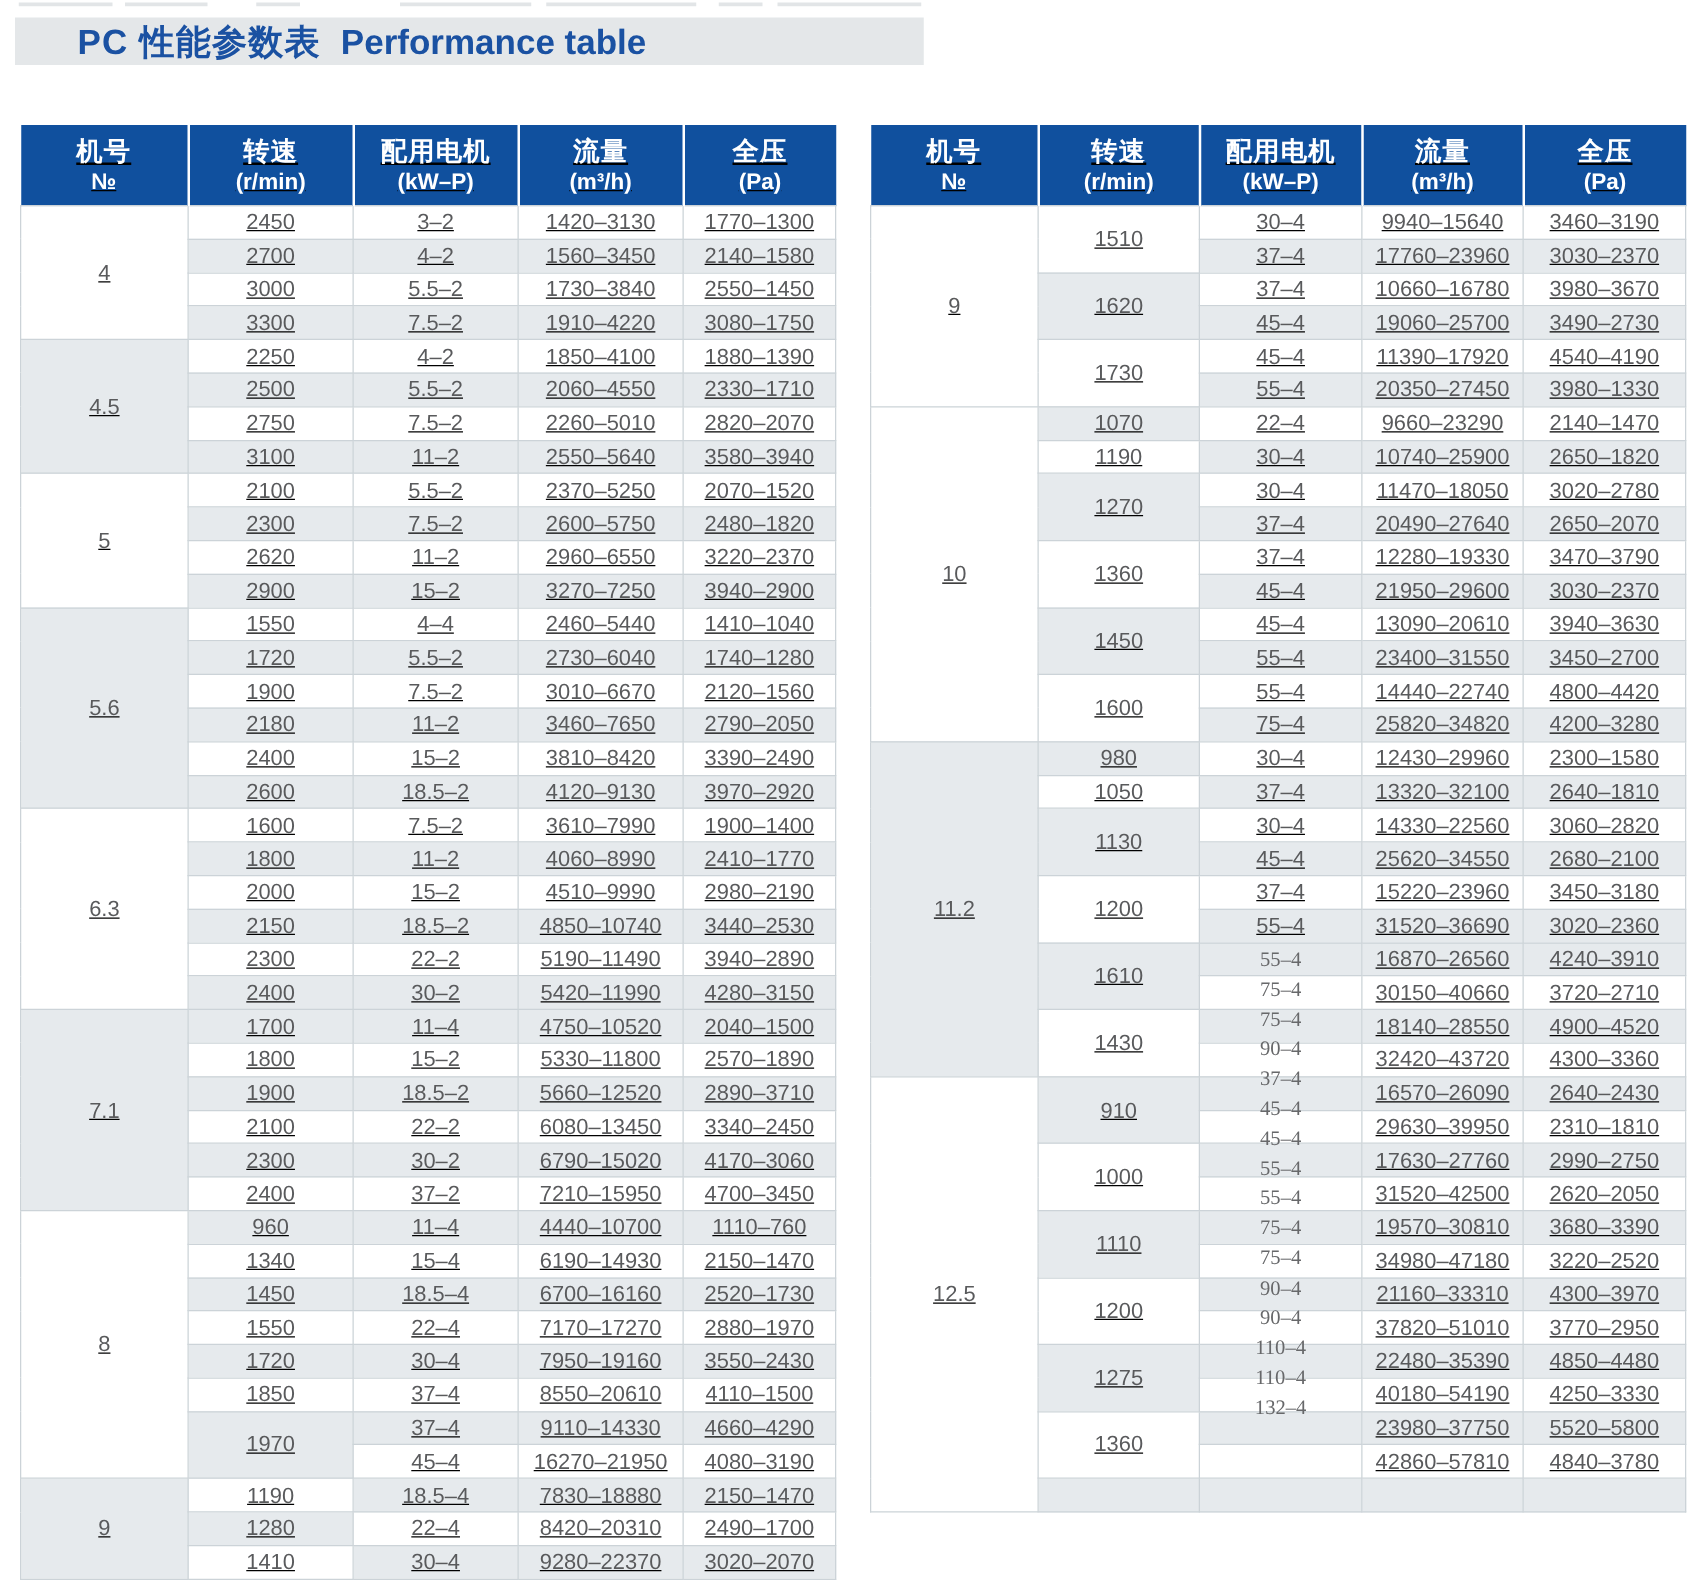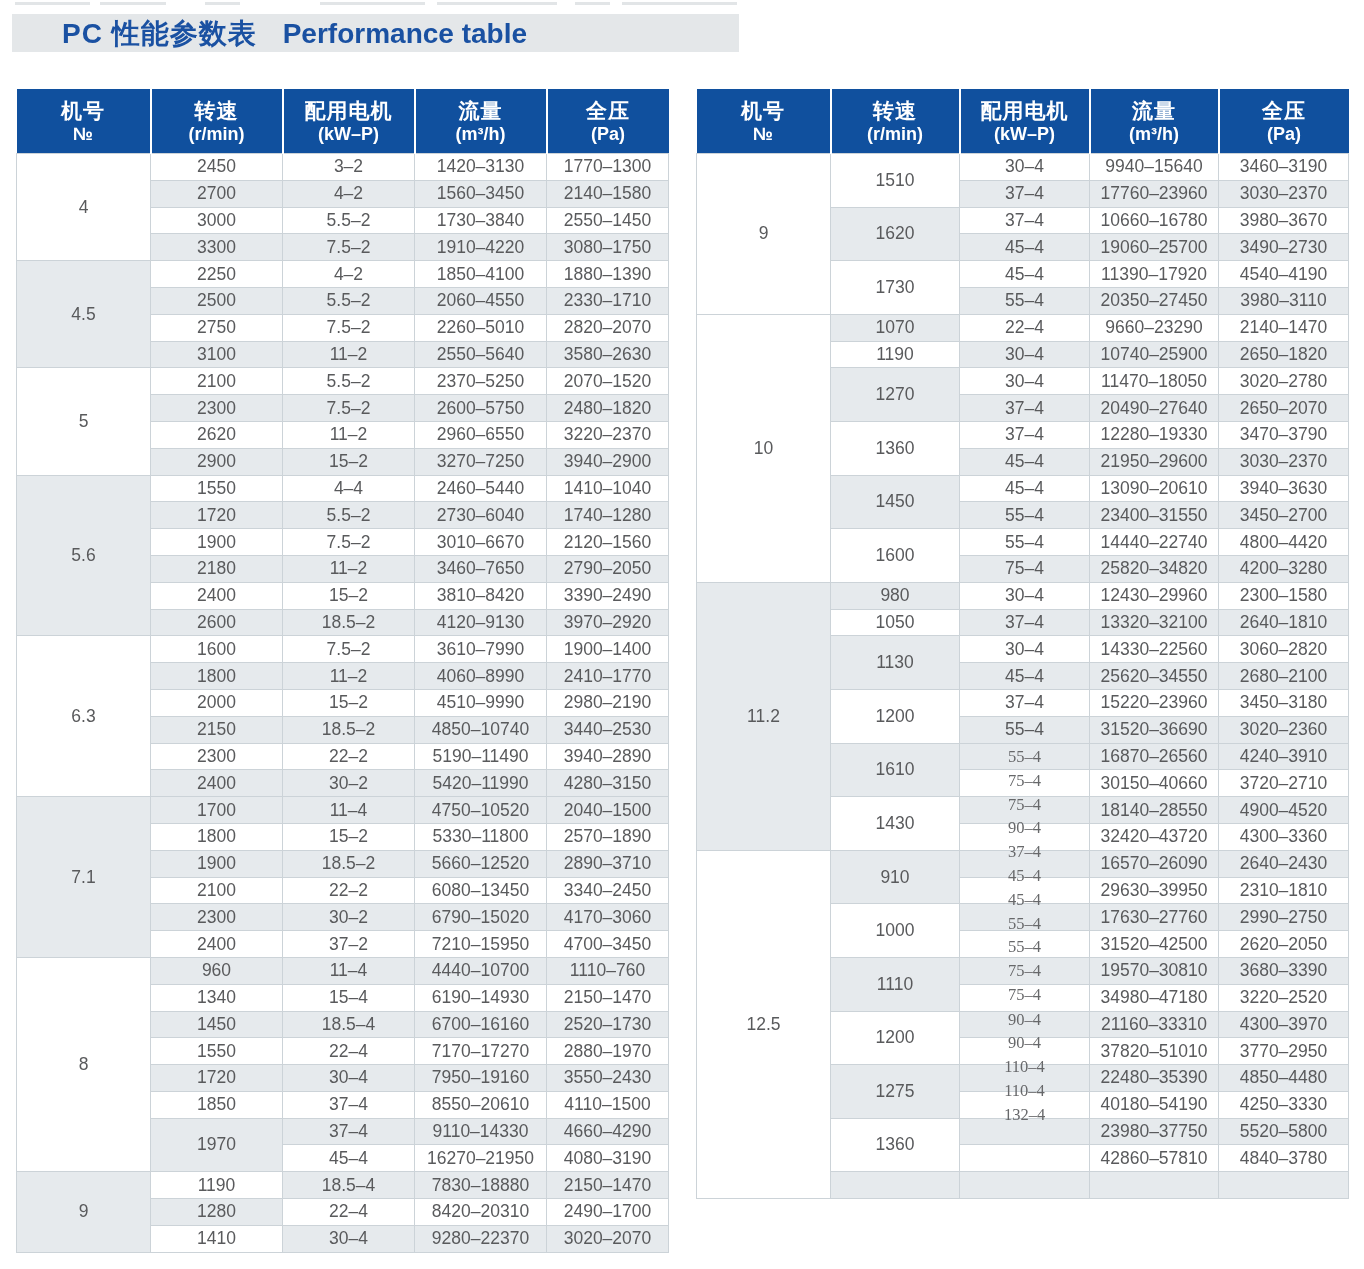--- a/index.html
+++ b/index.html
@@ -2,23 +2,23 @@
 <html style="--header-blue: #10509e; --title-blue: #1a51a2; --stripe: #e6eaed;"><head>
 <meta charset="utf-8">
 <style>
   html,body{margin:0;padding:0;}
   body{width:1364px;height:1269px;background:#ffffff;position:relative;
        font-family:"Liberation Sans","DejaVu Sans",sans-serif;overflow:hidden;}
   .mark{position:absolute;top:2px;height:3px;background:#e2e5e7;}
   .title-band{position:absolute;left:12px;top:14px;width:727px;height:38px;background:#e4e7e9;}
   .title-text{position:absolute;left:50px;top:0;height:38px;line-height:40px;white-space:nowrap;
               font-weight:bold;font-size:28px;color:var(--title-blue);}
-  .title-text .en{margin-left:26px;letter-spacing:0px;}
+  .title-text .en{margin-left:16px;letter-spacing:0px;}
   .title-text .zh{letter-spacing:1px;}
-  table.perf{position:absolute;top:89px;border-collapse:collapse;table-layout:fixed;}
+  table.perf{position:absolute;top:100px;border-collapse:collapse;table-layout:fixed;text-decoration:underline;}
   #tblL{left:16px;width:652px;}
   #tblR{left:696px;width:652px;}
   th{background:var(--header-blue);color:#fff;font-weight:bold;padding:0;margin:0;
      border:none;border-left:2px solid #fff;height:64px;vertical-align:middle;}
   th:first-child{border-left:none;}
   th .h1{font-size:21px;line-height:26px;letter-spacing:1px;}
   th .h2{font-size:18px;line-height:20px;letter-spacing:0px;}
   td{padding:0;margin:0;text-align:center;vertical-align:middle;height:25.8px;
      font-size:17.5px;color:#595a5c;background:#fff;border:1px solid #ccd3d8;overflow:visible;}
   td.lt{background:var(--stripe);}
@@ -116,21 +116,21 @@
       <tr>
         <td rowspan="1" class="">2750</td>
         <td class="">7.5–2</td>
         <td class="">2260–5010</td>
         <td class="">2820–2070</td>
       </tr>
       <tr>
         <td rowspan="1" class="lt">3100</td>
         <td class="lt">11–2</td>
         <td class="lt">2550–5640</td>
-        <td class="lt">3580–2630</td>
+        <td class="lt">3580–3940</td>
       </tr>
       <tr>
         <td rowspan="4" class="">5</td>
         <td rowspan="1" class="">2100</td>
         <td class="">5.5–2</td>
         <td class="">2370–5250</td>
         <td class="">2070–1520</td>
       </tr>
       <tr>
         <td rowspan="1" class="lt">2300</td>
@@ -388,21 +388,21 @@
       </tr>
       <tr>
         <td rowspan="2" class="">1730</td>
         <td class="">45–4</td>
         <td class="">11390–17920</td>
         <td class="">4540–4190</td>
       </tr>
       <tr>
         <td class="lt">55–4</td>
         <td class="lt">20350–27450</td>
-        <td class="lt">3980–3110</td>
+        <td class="lt">3980–1330</td>
       </tr>
       <tr>
         <td rowspan="10" class="">10</td>
         <td rowspan="1" class="lt">1070</td>
         <td class="">22–4</td>
         <td class="">9660–23290</td>
         <td class="">2140–1470</td>
       </tr>
       <tr>
         <td rowspan="1" class="">1190</td>

